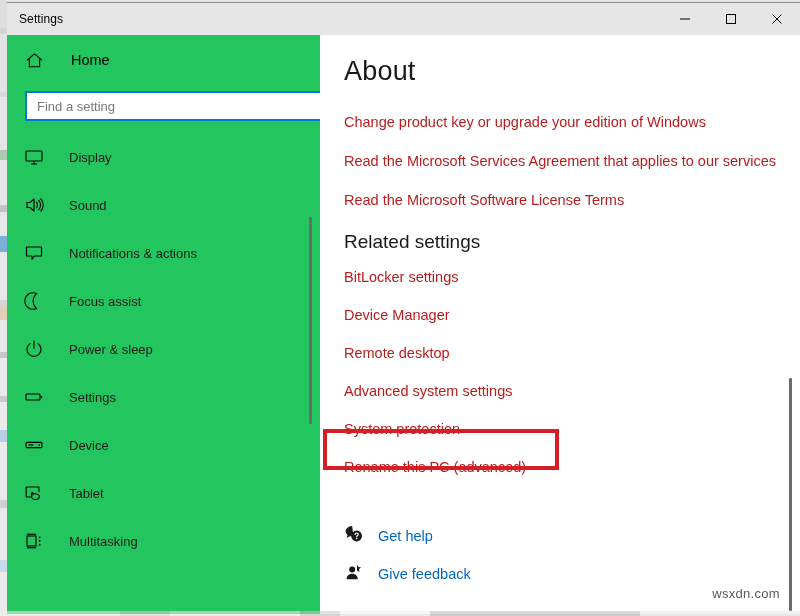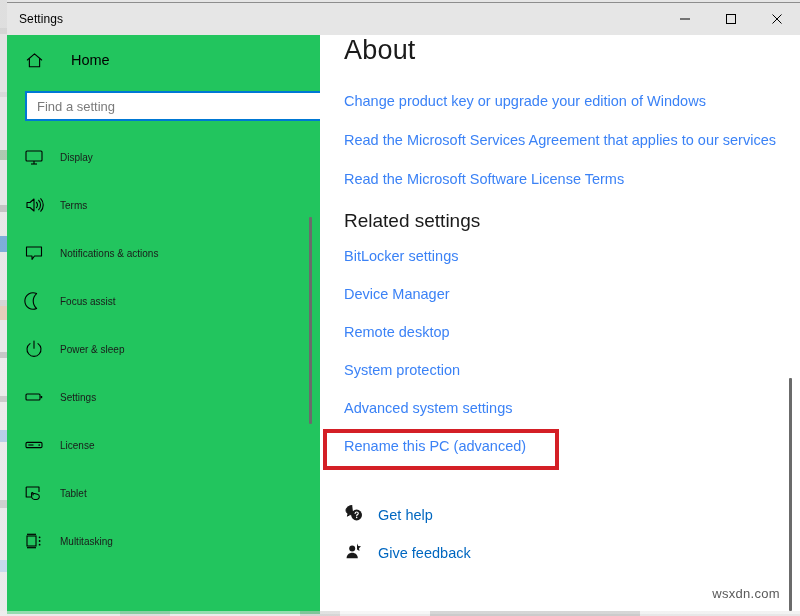--- a/index.html
+++ b/index.html
@@ -164,23 +164,23 @@
     cursor: default;
   }
   .nav-item .ico {
     width: 28px;
     display: flex;
     align-items: center;
     justify-content: flex-start;
     color: #000;
   }
   .nav-item .lbl {
-    font-size: 10px;
+    font-size: 13px;
     color: #1a1a1a;
-    margin-left: 8px;
+    margin-left: 17px;
     white-space: nowrap;
   }
 
   
   #sidebar-scrollbar {
     position: absolute;
     right: 4px; top: 0;
     width: 10px; height: 100%;
   }
   #sidebar-thumb {
@@ -199,26 +199,27 @@
     background: #ffffff;
     position: relative;
     overflow: hidden;
     padding-left: 24px;
   }
 
   #page-title {
     font-size: 27px;
     font-weight: normal;
     color: #1a1a1a;
+    padding-top: 21px;
     letter-spacing: .2px;
   }
 
   .link {
     display: block;
-    color: #3b82f6;
+    color: #b91c1c;
     font-size: 14.5px;
     text-decoration: none;
     cursor: default;
     white-space: nowrap;
   }
 
   #top-links { margin-top: 27px; }
   #top-links .link { margin-bottom: 23px; }
 
   #related-heading {
@@ -373,21 +374,21 @@
 
         <div class="nav-item">
           <span class="ico">
             <svg width="20" height="20" viewBox="0 0 20 20">
               <path d="M3 7.5 H6 L10 4 V16 L6 12.5 H3 Z" fill="none" stroke="#000" stroke-width="1.1" stroke-linejoin="round"></path>
               <path d="M12.2 7 A4.2 4.2 0 0 1 12.2 13" fill="none" stroke="#000" stroke-width="1.1"></path>
               <path d="M14.4 5 A7 7 0 0 1 14.4 15" fill="none" stroke="#000" stroke-width="1.1"></path>
               <path d="M16.5 3.3 A9.6 9.6 0 0 1 16.5 16.7" fill="none" stroke="#000" stroke-width="1.1"></path>
             </svg>
           </span>
-          <span class="lbl">Terms</span>
+          <span class="lbl">Sound</span>
         </div>
 
         <div class="nav-item">
           <span class="ico">
             <svg width="20" height="20" viewBox="0 0 20 20">
               <path d="M2.5 4 H17.5 V13 H10.5 L8 16.3 L8 13 H2.5 Z" fill="none" stroke="#000" stroke-width="1.1" stroke-linejoin="round"></path>
             </svg>
           </span>
           <span class="lbl">Notifications &amp; actions</span>
         </div>
@@ -422,21 +423,21 @@
         </div>
 
         <div class="nav-item">
           <span class="ico">
             <svg width="20" height="20" viewBox="0 0 20 20">
               <rect x="2" y="7.4" width="16" height="5.2" rx="1.2" fill="none" stroke="#000" stroke-width="1.1"></rect>
               <line x1="4.3" y1="10" x2="9.5" y2="10" stroke="#000" stroke-width="1.1"></line>
               <circle cx="15.2" cy="10" r=".85" fill="#000"></circle>
             </svg>
           </span>
-          <span class="lbl">License</span>
+          <span class="lbl">Device</span>
         </div>
 
         <div class="nav-item">
           <span class="ico">
             <svg width="20" height="20" viewBox="0 0 20 20">
               <path d="M2.2 4 H15 V9 M2.2 4 V14 H7.5" fill="none" stroke="#000" stroke-width="1.1" stroke-linejoin="round"></path>
               <path d="M10.5 16.4 C8.7 16.4 7.6 15 7.6 13.3 V10.2 C7.6 9.3 9 9.3 9 10.2 V12 C9 11 9.4 10.4 10.4 10.6 L13.4 11.3 C14.6 11.6 15.3 12.3 15.3 13.5 C15.3 15.2 13.9 16.4 12.2 16.4 Z" fill="none" stroke="#000" stroke-width="1.05" stroke-linejoin="round"></path>
             </svg>
           </span>
           <span class="lbl">Tablet</span>
@@ -472,22 +473,22 @@
         <a class="link" href="#">Read the Microsoft Services Agreement that applies to our services</a>
         <a class="link" href="#">Read the Microsoft Software License Terms</a>
       </div>
 
       <div id="related-heading">Related settings</div>
 
       <div id="related-links">
         <a class="link" href="#">BitLocker settings</a>
         <a class="link" href="#">Device Manager</a>
         <a class="link" href="#">Remote desktop</a>
+        <a class="link" href="#">Advanced system settings</a>
         <a class="link" href="#">System protection</a>
-        <a class="link" href="#">Advanced system settings</a>
         <a class="link" href="#">Rename this PC (advanced)</a>
       </div>
 
       <div id="highlight-box"></div>
 
       <div id="help-links">
         <div class="help-row">
           <span class="ico">
             <svg width="20" height="20" viewBox="0 0 20 20">
               <path d="M8.2 2.6 C4.6 2.6 2 4.7 2 7.3 C2 8.7 2.8 10 4.1 10.8 L3.4 13.2 L6 11.6 C6.7 11.8 7.4 11.9 8.2 11.9 C8.6 11.9 9 11.87 9.4 11.82" fill="#1a1a1a" stroke="#1a1a1a" stroke-width="1" stroke-linejoin="round"></path>

